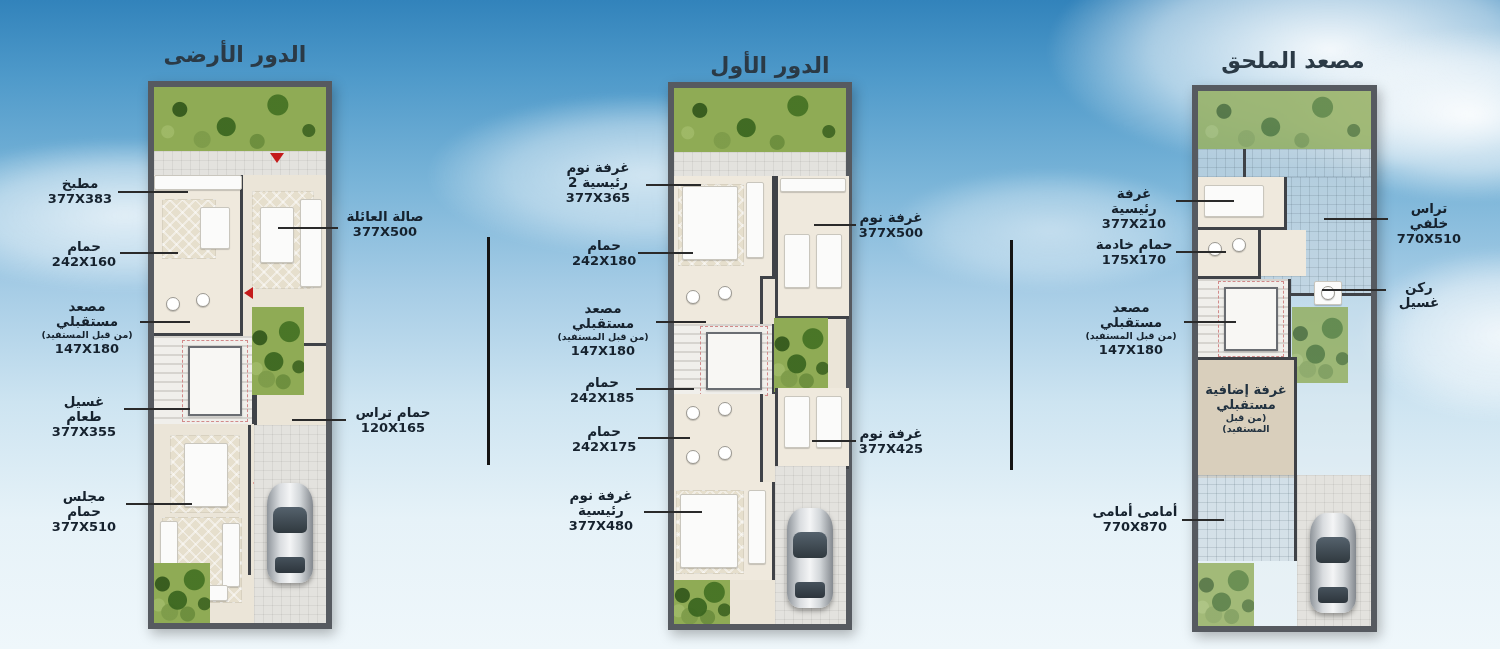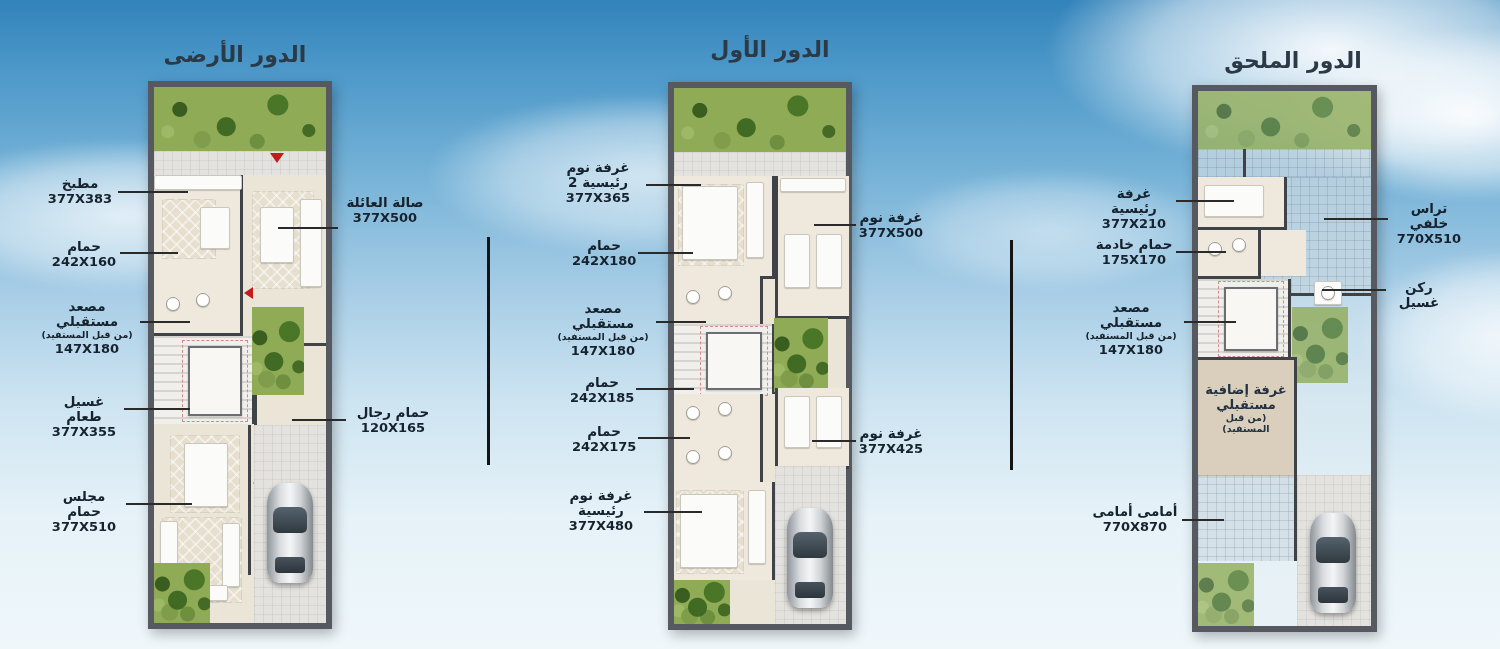--- a/index.html
+++ b/index.html
@@ -119,22 +119,22 @@
 
 <div class="sky"></div>
 <div class="cloud" style="left:1050px;top:-70px;width:560px;height:240px"></div>
 <div class="cloud" style="left:1280px;top:30px;width:380px;height:170px"></div>
 <div class="cloud" style="left:-90px;top:140px;width:430px;height:150px;opacity:.8"></div>
 <div class="cloud" style="left:430px;top:95px;width:430px;height:160px;opacity:.7"></div>
 <div class="cloud" style="left:1360px;top:250px;width:290px;height:170px;opacity:.85"></div>
 <div class="cloud" style="left:890px;top:170px;width:320px;height:120px;opacity:.5"></div>
 
 <div class="title" style="left:160px;top:42px;width:150px">الدور الأرضى</div>
-<div class="title" style="left:695px;top:37px;width:150px">الدور الأول</div>
-<div class="title" style="left:1218px;top:48px;width:150px">الدور الملحق</div>
+<div class="title" style="left:695px;top:53px;width:150px">الدور الأول</div>
+<div class="title" style="left:1218px;top:48px;width:150px">مصعد الملحق</div>
 
 <div class="divider" style="left:487px;top:237px;height:228px"></div>
 <div class="divider" style="left:1010px;top:240px;height:230px"></div>
 
 <div class="plan" style="left:148px;top:81px;width:172px;height:536px">
   <div class="garden" style="left:0;top:0;width:172px;height:64px"></div>
   <div class="tiles" style="left:0;top:64px;width:172px;height:24px"></div>
   <div class="arrow-down" style="left:116px;top:66px"></div>
 
   <div class="room wr wb" style="left:0;top:88px;width:86px;height:106px">
@@ -174,21 +174,21 @@
   <div class="tiles" style="left:100px;top:338px;width:72px;height:198px"></div>
   <div class="car" style="left:113px;top:396px"></div>
 </div>
 
 <div class="lbl" style="left:42px;top:176px;width:76px">
   <div class="lbl-name">مطبخ</div>
   <div class="lbl-dims">377X383</div>
 </div>
 <div class="leader" style="left:118px;top:191px;width:70px"></div>
 
-<div class="lbl" style="left:340px;top:195px;width:90px">
+<div class="lbl" style="left:340px;top:209px;width:90px">
   <div class="lbl-name">صالة العائلة</div>
   <div class="lbl-dims">377X500</div>
 </div>
 <div class="leader" style="left:278px;top:227px;width:60px"></div>
 
 <div class="lbl" style="left:50px;top:239px;width:68px">
   <div class="lbl-name">حمام</div>
   <div class="lbl-dims">242X160</div>
 </div>
 <div class="leader" style="left:120px;top:252px;width:58px"></div>
@@ -200,21 +200,21 @@
 </div>
 <div class="leader" style="left:140px;top:321px;width:50px"></div>
 
 <div class="lbl" style="left:46px;top:394px;width:76px">
   <div class="lbl-name">غسيل طعام</div>
   <div class="lbl-dims">377X355</div>
 </div>
 <div class="leader" style="left:124px;top:408px;width:66px"></div>
 
 <div class="lbl" style="left:348px;top:405px;width:90px">
-  <div class="lbl-name">حمام رجال</div>
+  <div class="lbl-name">حمام تراس</div>
   <div class="lbl-dims">120X165</div>
 </div>
 <div class="leader" style="left:292px;top:419px;width:54px"></div>
 
 <div class="lbl" style="left:44px;top:489px;width:80px">
   <div class="lbl-name">مجلس حمام</div>
   <div class="lbl-dims">377X510</div>
 </div>
 <div class="leader" style="left:126px;top:503px;width:66px"></div>
 

